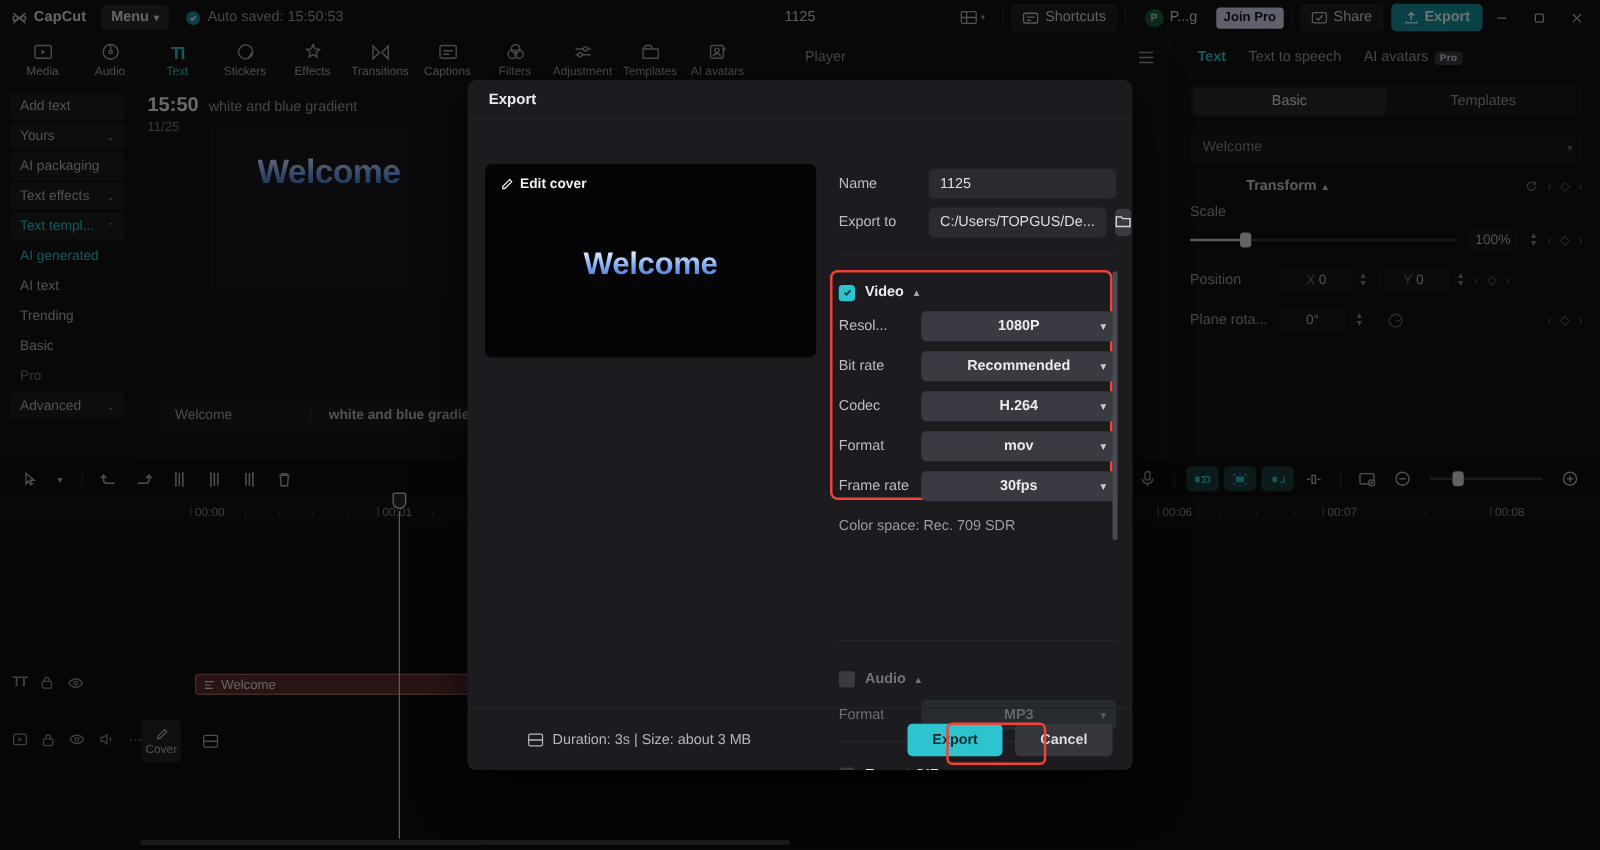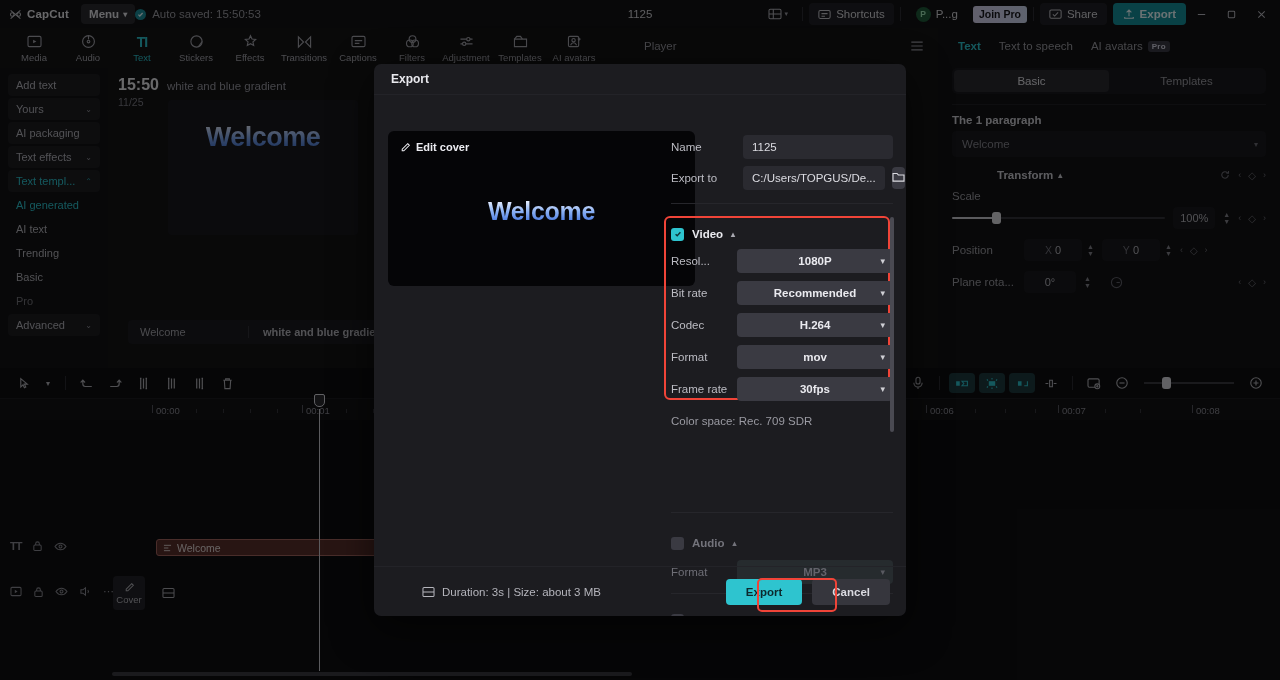--- a/index.html
+++ b/index.html
@@ -22,21 +22,21 @@
   }
   .logo-wrap { display: flex; align-items: center; gap: 5px; padding-left: 9px; }
   .logo-mark { width: 13px; height: 13px; opacity: .9; }
   .logo-text { font-size: 11.5px; font-weight: 600; color: #e6e6ea; letter-spacing: .2px; }
   .menu-btn {
     margin-left: 12px; height: 20px; padding: 0 8px;
     background: #2b2b30; border-radius: 4px;
     display: flex; align-items: center; gap: 4px;
     font-size: 11.5px; font-weight: 700; color: #e2e2e6;
   }
-  .autosave { display: flex; align-items: flex-end; gap: 6px; color: #9d9da4; font-size: 11.5px; }
+  .autosave { margin-left: 14px; display: flex; align-items: flex-end; gap: 6px; color: #9d9da4; font-size: 11.5px; }
   .dot-check {
     width: 11px; height: 11px; border-radius: 50%;
     background: #1b8f9c; display: flex; align-items: center; justify-content: center;
   }
   .tb-center {
     position: absolute; left: 0; right: 0; text-align: center;
     font-size: 11.5px; color: #cfcfd4; pointer-events: none;
   }
   .tb-right { margin-left: auto; display: flex; align-items: center; gap: 0px; padding-right: 4px; }
   .layout-btn { display: flex; align-items: center; gap: 3px; padding: 0 8px; height: 22px; }
@@ -236,21 +236,21 @@
     overflow: hidden;
   }
   .dlg-title {
     height: 31px; display: flex; align-items: center; padding-left: 17px;
     font-size: 12px; font-weight: 700; color: #e9e9ee;
     border-bottom: 1px solid #232328;
   }
   .dlg-body { position: relative; height: 521px; }
 
   .cover {
-    position: absolute; left: 14px; top: 36px; width: 307px; height: 155px;
+    position: absolute; left: 14px; top: 36px; width: 265px; height: 155px;
     background: #050507; border-radius: 6px;
   }
   .cover-edit {
     position: absolute; left: 12px; top: 10px; display: flex; align-items: center; gap: 5px;
     font-size: 11px; font-weight: 700; color: #ededf2;
   }
   .cover-welcome {
     position: absolute; left: 0; right: 0; top: 66px; text-align: center;
     font-size: 25px; font-weight: 700; letter-spacing: -.3px;
     background: linear-gradient(180deg,#f2f6ff 10%,#8ab0f3 50%,#2f63d8 100%);
@@ -607,21 +607,20 @@
       <div class="rp-tab">
         <span>AI avatars</span>
         <span class="pro-badge">Pro</span>
       </div>
     </div>
     <div class="seg">
       <div class="seg-item on">Basic</div>
       <div class="seg-item">Templates</div>
     </div>
     <div class="rp-divider"></div>
-    <div class="rp-label">The 1 paragraph</div>
     <div class="rp-input">
       <span>Welcome</span>
       <span style="font-size:8px;color:#6c6c74">▾</span>
     </div>
 
     <div class="rp-sec-head">
       <span class="rp-sec-title">
         <span>Transform</span>
         <span style="font-size:8px">▴</span>
       </span>

